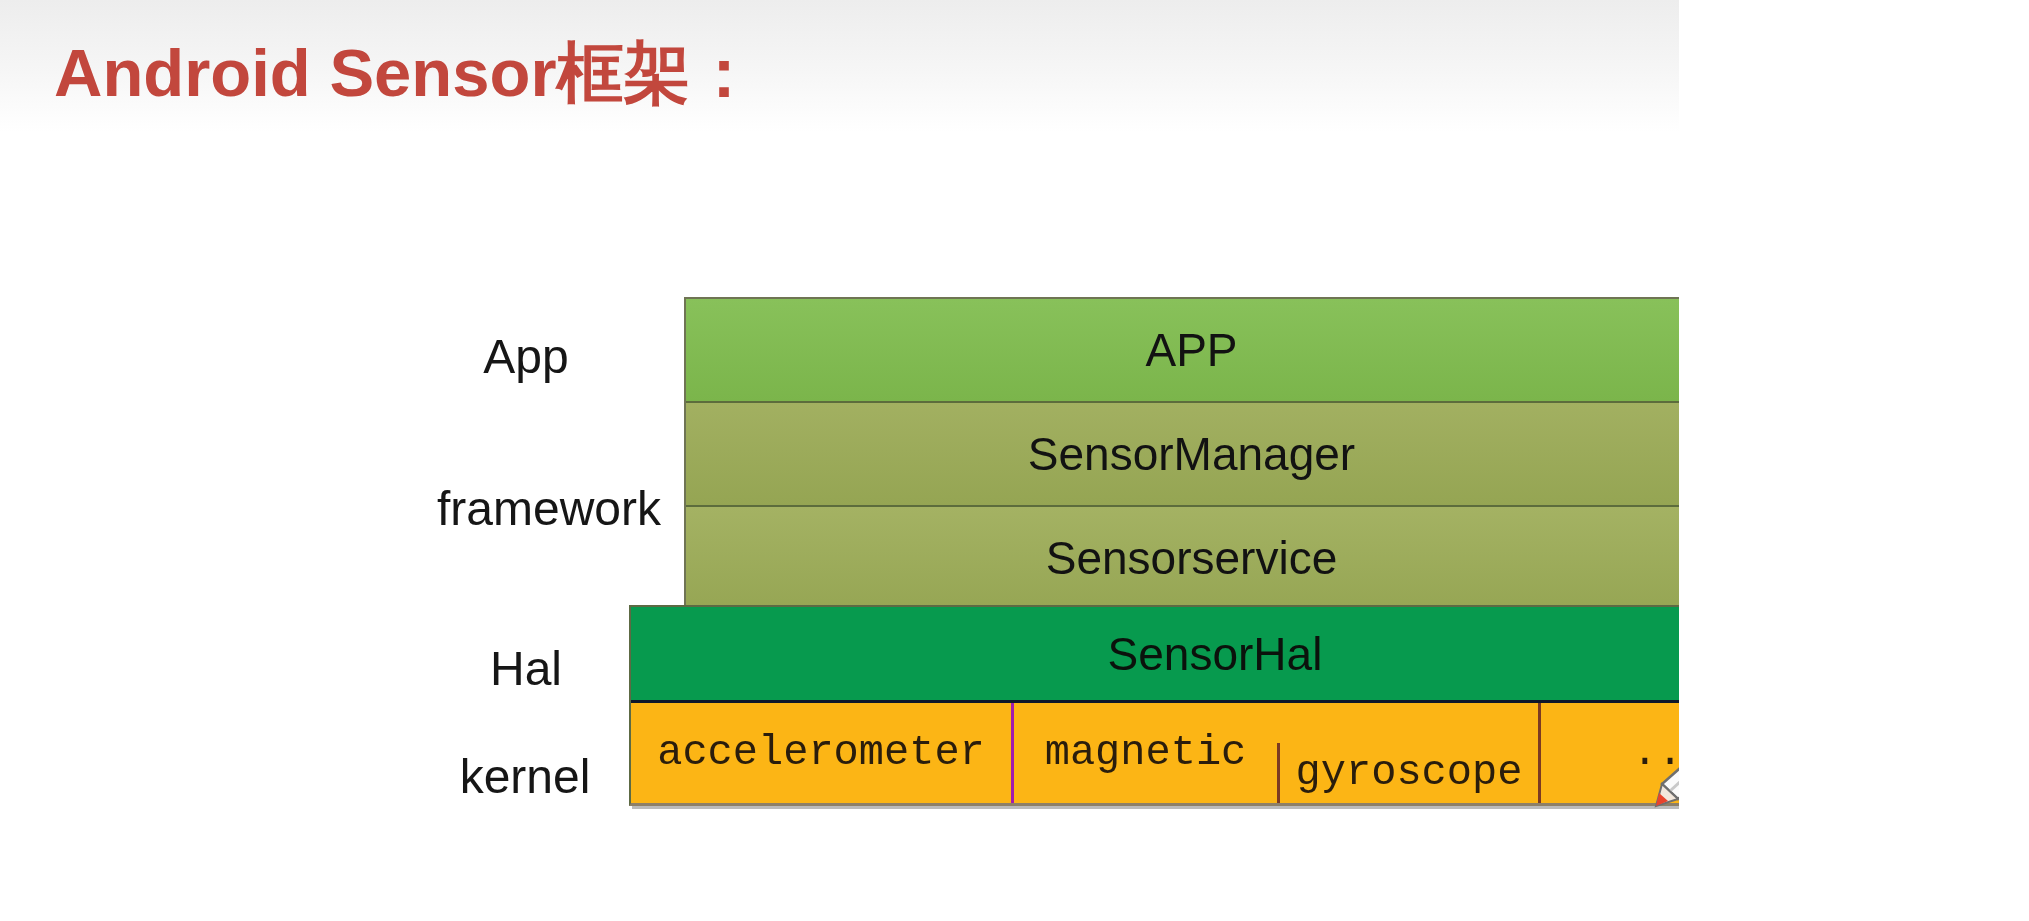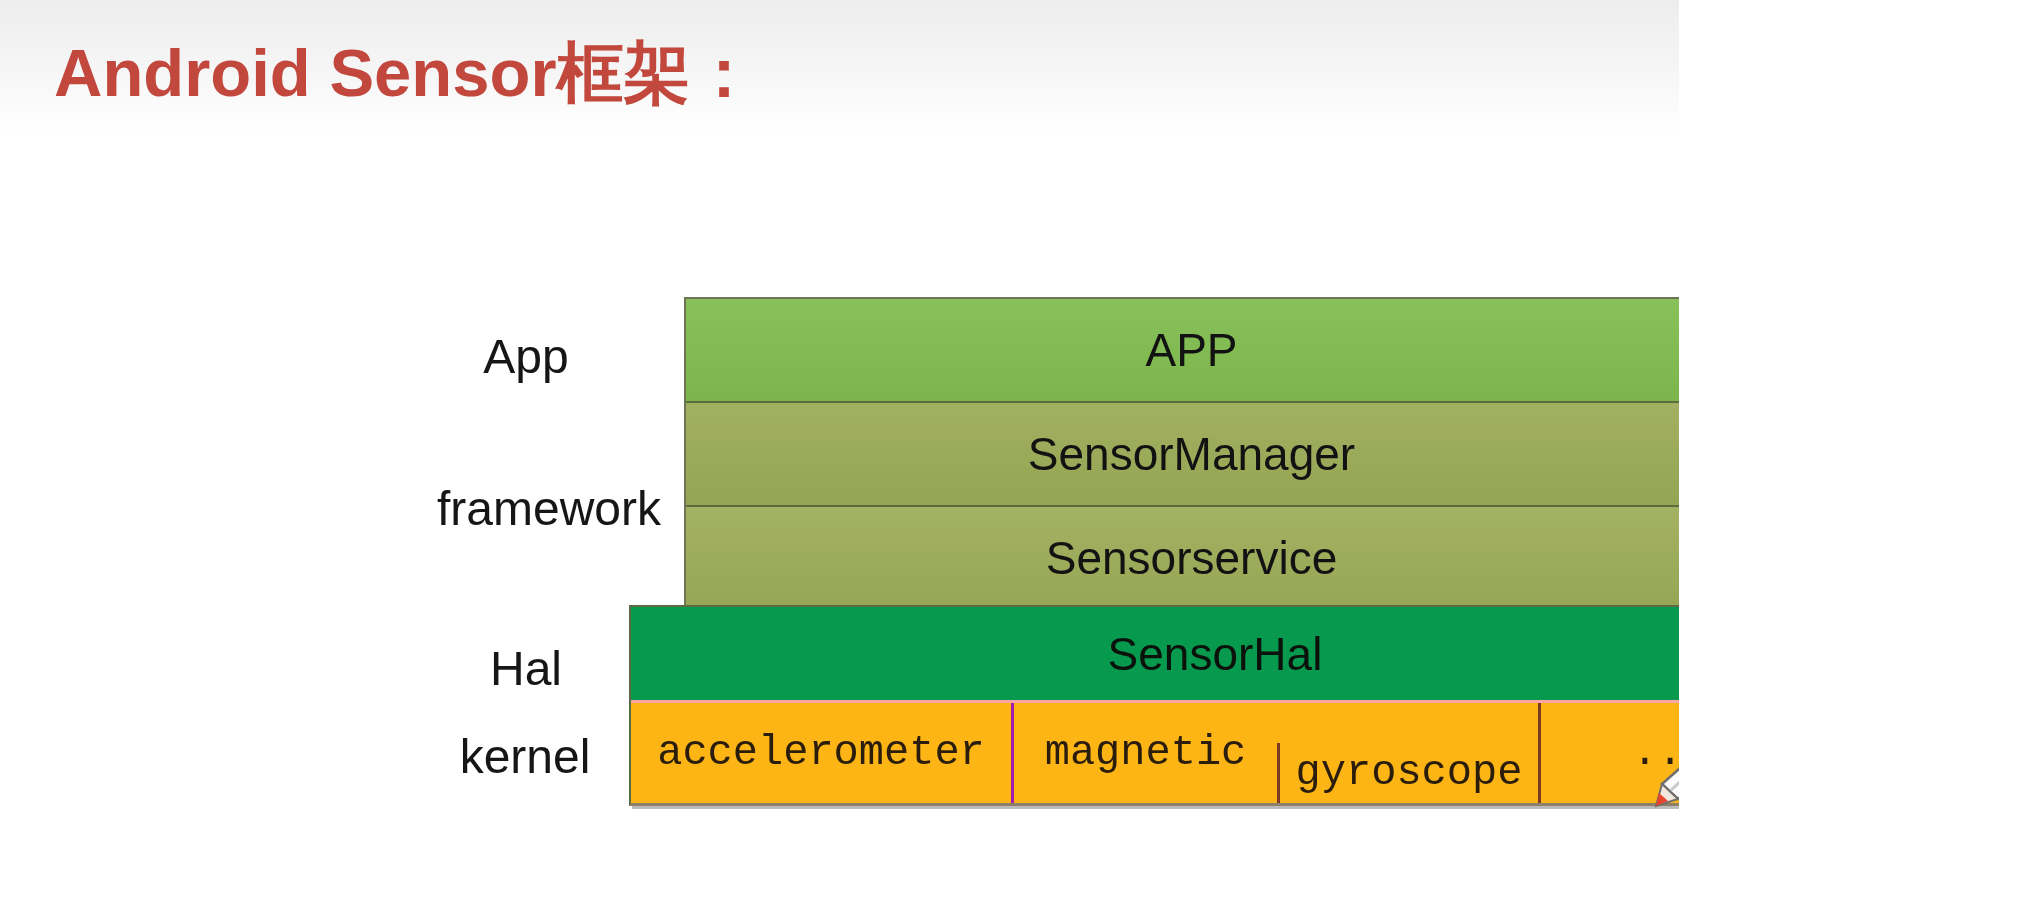--- a/index.html
+++ b/index.html
@@ -35,21 +35,21 @@
   .side-label {
     position: absolute;
     transform: translate(-50%, -50%);
     font-size: 48px;
     color: #161616;
     white-space: nowrap;
   }
   .side-label.app       { left: 526px; top: 356px; }
   .side-label.framework { left: 549px; top: 508px; }
   .side-label.hal       { left: 526px; top: 668px; }
-  .side-label.kernel    { left: 525px; top: 756px; }
+  .side-label.kernel    { left: 525px; top: 776px; }
 
   
   .framework-stack {
     position: absolute;
     left: 684px; top: 297px;
     width: 1015px; height: 314px;
     box-sizing: border-box;
     border: 2px solid #6f7454;
     display: flex;
     flex-direction: column;
@@ -84,21 +84,21 @@
     border: 2px solid #5d6a44;
     border-bottom: 3px solid #8d8068;
     box-shadow: 3px 3px 0 rgba(150,150,150,0.65);
     display: flex;
     flex-direction: column;
   }
   .hal-box {
     height: 96px;
     box-sizing: border-box;
     background: #079a4e;
-    border-bottom: 3px solid #fca5a5;
+    border-bottom: 3px solid #0f172a;
     display: flex;
     align-items: center;
     justify-content: center;
     font-size: 46px;
     color: #0b120c;
   }
   .kernel-row {
     flex: 1 1 auto;
     display: flex;
     background: #fcb515;

